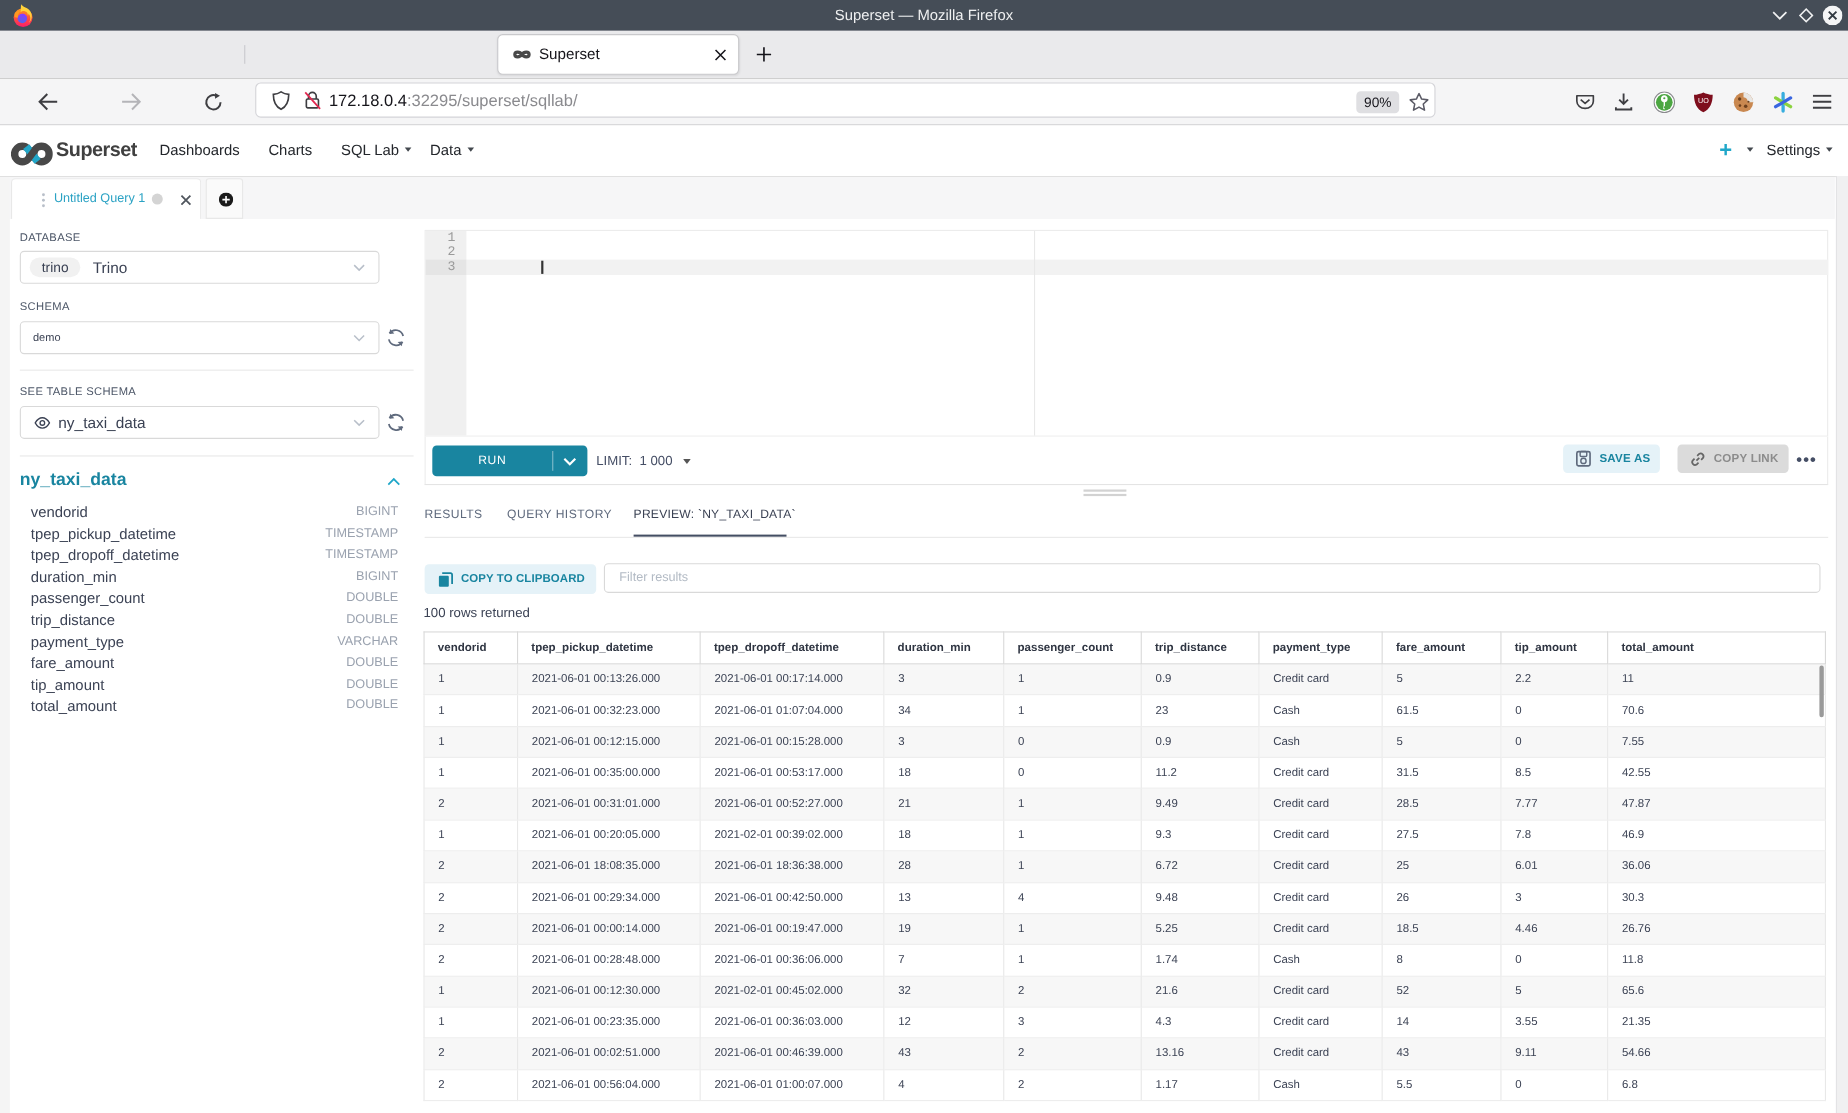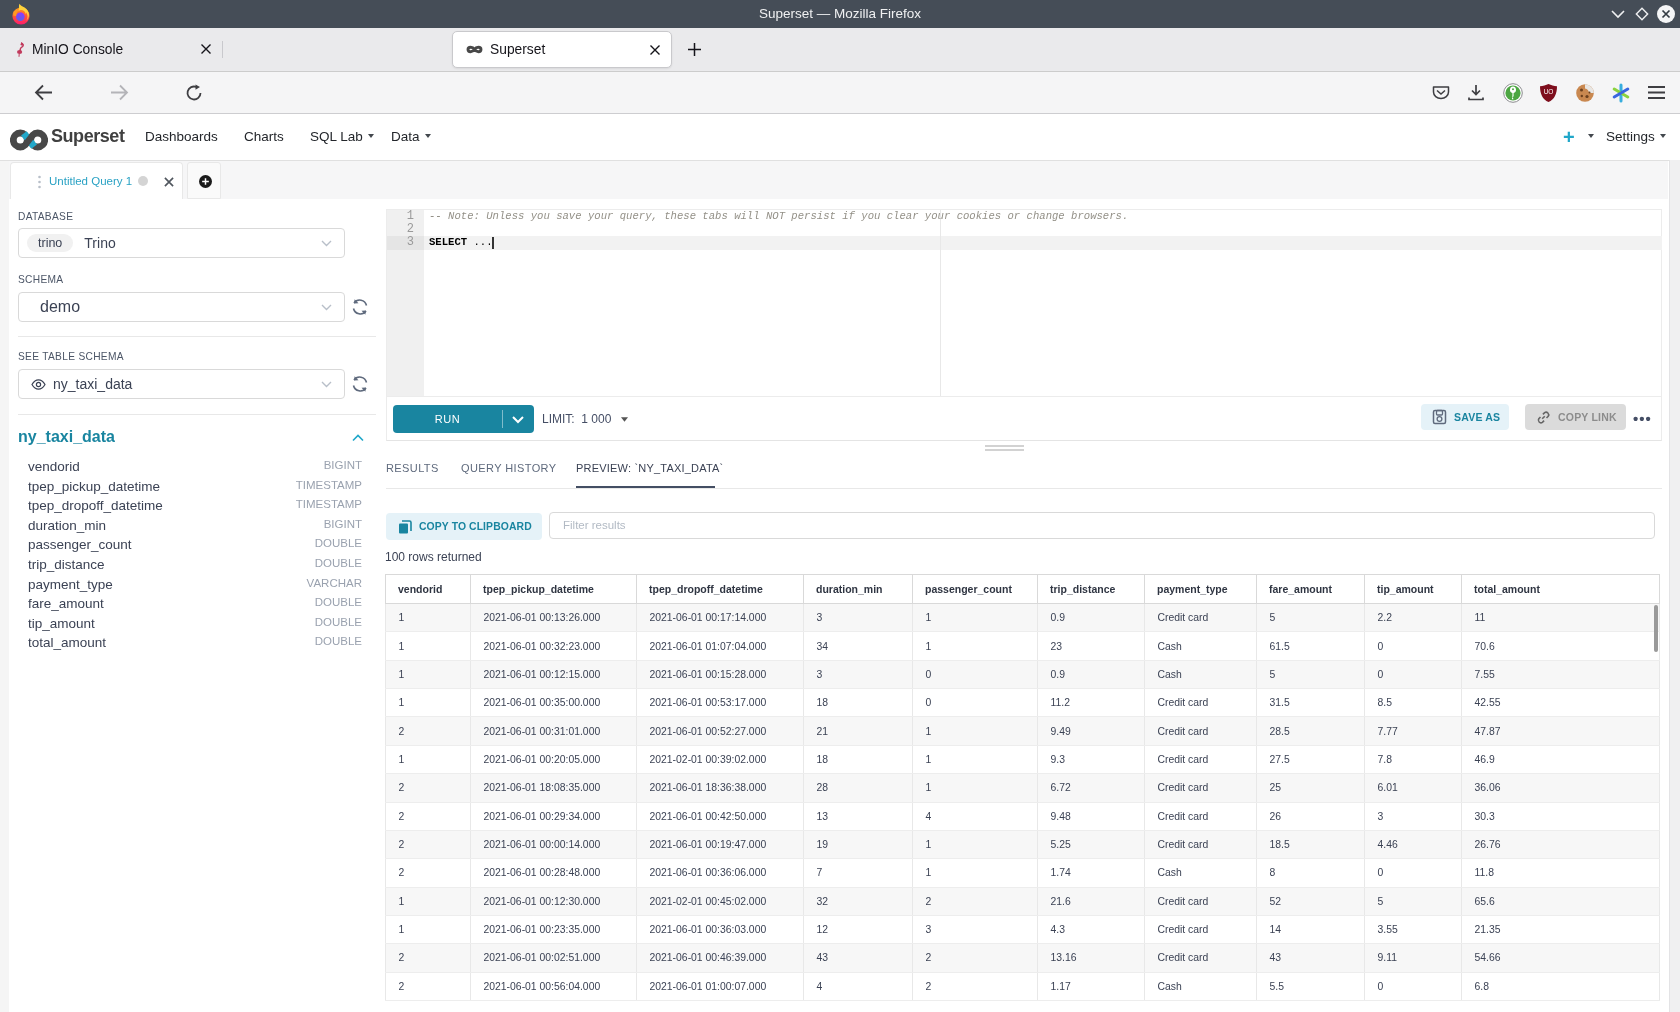--- a/index.html
+++ b/index.html
@@ -86,33 +86,20 @@
     </svg>
   <svg class="abs" style="left:1635px;top:7px" width="14" height="14" viewBox="0 0 14 14">
       <rect x="3" y="3" width="8" height="8" transform="rotate(45 7 7)" stroke="#eff0f1" stroke-width="1.4" fill="none"></rect>
     </svg>
   <svg class="abs" style="left:1657px;top:5px" width="18" height="18" viewBox="0 0 18 18">
       <circle cx="9" cy="9" r="9" fill="#f4f5f6"></circle>
       <path d="M5.5 5.5 L12.5 12.5 M12.5 5.5 L5.5 12.5" stroke="#333b43" stroke-width="1.7"></path>
     </svg>
 </div>
 <div class="abs" id="tabbar">
-  <div class="btab" style="left:0;width:218px;">
-    <svg style="margin-left:15px" width="10" height="15" viewBox="0 0 10 15">
-        <path d="M6.2 1.6 C8.4 1.6 8.8 3.8 7.4 4.7 C6.2 5.4 5.2 6 5.2 7.6 L5.2 9.5" stroke="#c13a5c" stroke-width="1.5" fill="none"></path>
-        <circle cx="6.9" cy="2.3" r="1.3" fill="#c13a5c"></circle>
-        <path d="M6.6 0.2 L6.9 1.6" stroke="#c13a5c" stroke-width="1"></path>
-        <ellipse cx="4.6" cy="10" rx="2.6" ry="2" fill="#c13a5c"></ellipse>
-        <path d="M4.2 12 L4 14.8" stroke="#c13a5c" stroke-width="1"></path>
-      </svg>
-    <span style="margin-left:7px">MinIO Console</span>
-    <svg style="position:absolute;left:200px;top:15px" width="12" height="12" viewBox="0 0 12 12">
-        <path d="M1.5 1.5 L10.5 10.5 M10.5 1.5 L1.5 10.5" stroke="#15141a" stroke-width="1.4"></path>
-      </svg>
-  </div>
   <div class="tabsep" style="left:222px"></div>
   <div class="btab" id="tab3" style="left:452px;width:220px;">
     <svg style="margin-left:13px" width="17" height="11" viewBox="0 0 38 24">
         <path d="M19 12 C15 18.5 4.5 18.5 4.5 12 C4.5 5.5 15 5.5 19 12 C23 18.5 33.5 18.5 33.5 12 C33.5 5.5 23 5.5 19 12" stroke="#484848" stroke-width="6.5" fill="none" stroke-linecap="round"></path>
       </svg>
     <span style="margin-left:7px">Superset</span>
     <svg style="position:absolute;left:196px;top:12px" width="12" height="12" viewBox="0 0 12 12">
         <path d="M1.5 1.5 L10.5 10.5 M10.5 1.5 L1.5 10.5" stroke="#15141a" stroke-width="1.4"></path>
       </svg>
   </div>
@@ -124,20 +111,35 @@
   <svg class="abs" style="left:34px;top:12px" width="19" height="17" viewBox="0 0 19 17">
       <path d="M9 1.5 L2 8.5 L9 15.5 M2.5 8.5 L18 8.5" stroke="#3e3e42" stroke-width="1.8" fill="none"></path>
     </svg>
   <svg class="abs" style="left:110px;top:12px" width="19" height="17" viewBox="0 0 19 17">
       <path d="M10 1.5 L17 8.5 L10 15.5 M1 8.5 L16.5 8.5" stroke="#b4b4b8" stroke-width="1.8" fill="none"></path>
     </svg>
   <svg class="abs" style="left:185px;top:12px" width="18" height="18" viewBox="0 0 18 18">
       <path d="M15.5 9 A6.5 6.5 0 1 1 11.5 3" stroke="#3e3e42" stroke-width="1.8" fill="none"></path>
       <path d="M10.5 0.5 L15 3 L10.5 5.8 Z" fill="#3e3e42"></path>
     </svg>
+  <div id="urlbar">
+    <svg style="margin-left:14px" width="17" height="19" viewBox="0 0 17 19">
+        <path d="M8.5 1.5 C10.5 2.8 13 3.6 15.5 3.8 C15.5 10 13.5 14.8 8.5 17.3 C3.5 14.8 1.5 10 1.5 3.8 C4 3.6 6.5 2.8 8.5 1.5 Z" stroke="#3e3e42" stroke-width="1.5" fill="none"></path>
+      </svg>
+    <svg style="margin-left:11px" width="19" height="19" viewBox="0 0 19 19">
+        <rect x="3.5" y="8" width="11" height="8" rx="1.2" stroke="#3e3e42" stroke-width="1.5" fill="none"></rect>
+        <path d="M5.5 8 L5.5 5.5 A3.5 3.5 0 0 1 12.5 5.5 L12.5 8" stroke="#3e3e42" stroke-width="1.5" fill="none"></path>
+        <path d="M2.5 2 L16 17" stroke="#e22850" stroke-width="1.6"></path>
+      </svg>
+    <div id="urltext" style="margin-left:5px"><b style="font-weight:normal;color:#15141a">172.18.0.4</b><span class="dim">:32295/superset/sqllab/</span></div>
+    <div id="zoomchip">90%</div>
+    <svg style="position:absolute;left:1048px;top:8px" width="18" height="17" viewBox="0 0 18 17">
+        <path d="M9 1 L11.4 6.1 L17 6.8 L12.9 10.6 L14 16.1 L9 13.4 L4 16.1 L5.1 10.6 L1 6.8 L6.6 6.1 Z" stroke="#5b5b66" stroke-width="1.4" fill="none" stroke-linejoin="round"></path>
+      </svg>
+  </div>
   <svg class="abs" style="left:1432px;top:12px" width="18" height="18" viewBox="0 0 18 18">
       <path d="M1.5 3 L16.5 3 L16.5 8 A7.5 6.5 0 0 1 1.5 8 Z" stroke="#3e3e42" stroke-width="1.5" fill="none" stroke-linejoin="round"></path>
       <path d="M5 6.5 L9 10 L13 6.5" stroke="#3e3e42" stroke-width="1.5" fill="none"></path>
     </svg>
   <svg class="abs" style="left:1467px;top:12px" width="18" height="18" viewBox="0 0 18 18">
       <path d="M9 1 L9 10 M5 6.5 L9 10.5 L13 6.5" stroke="#3e3e42" stroke-width="1.7" fill="none"></path>
       <path d="M2 13.5 L2 15.5 L16 15.5 L16 13.5" stroke="#3e3e42" stroke-width="1.7" fill="none"></path>
     </svg>
   <svg class="abs" style="left:1503px;top:11px" width="20" height="20" viewBox="0 0 20 20">
       <circle cx="10" cy="10" r="9.3" fill="#fff" stroke="#8a8a8e" stroke-width="1"></circle>
@@ -213,21 +215,21 @@
   <div class="abs label" style="left:18px;top:211px">DATABASE</div>
   <div class="selbox" style="top:228px">
     <span style="background:#f1f1f1;border-radius:9px;padding:2px 11px;margin-left:8px;font-size:12.5px;color:#3b4254">trino</span>
     <span style="margin-left:11px;font-size:14px;color:#3b4254">Trino</span>
     <svg style="position:absolute;right:12px;top:11px" width="11" height="7" viewBox="0 0 11 7">
         <path d="M1 1 L5.5 5.5 L10 1" stroke="#b8bfc9" stroke-width="1.4" fill="none"></path>
       </svg>
   </div>
   <div class="abs label" style="left:18px;top:274px">SCHEMA</div>
   <div class="selbox" style="top:292px">
-    <span style="margin-left:21px;font-size:16px;color:#3b4254">demo</span>
+    <span style="margin-left:11px;font-size:10px;color:#3b4254">demo</span>
     <svg style="position:absolute;right:12px;top:11px" width="11" height="7" viewBox="0 0 11 7">
         <path d="M1 1 L5.5 5.5 L10 1" stroke="#b8bfc9" stroke-width="1.4" fill="none"></path>
       </svg>
   </div>
   <svg class="abs" style="left:351px;top:298px" width="18" height="18" viewBox="0 0 18 18">
       <g stroke="#5f6a7d" stroke-width="1.6" fill="none">
         <path d="M15.5 7.5 A7 7 0 0 0 3 5"></path>
         <path d="M2.5 10.5 A7 7 0 0 0 15 13"></path>
       </g>
       <path d="M3.6 1.2 L3.2 5.6 L7.5 5.2 Z" fill="#5f6a7d"></path>
@@ -270,23 +272,20 @@
   <div class="colrow" style="top:632.4px"><span class="colname">total_amount</span><span class="coltype">DOUBLE</span></div>
 </div>
 <div class="abs" id="sidepanel"></div>
 <div class="abs" id="editor">
   <div id="activeline"></div>
   <div id="gutter">
       <div id="activegut"></div>
       <div style="position:relative">1<br>2<br>3</div>
     </div>
   <div id="printmargin"></div>
-  <div id="edlines"><span style="color:#939087;font-style:italic">-- Note: Unless you save your query, these tabs will NOT persist if you clear your cookies or change browsers.</span>
-<span> </span>
-<span><b style="color:#000">SELECT</b> <span style="color:#000">...</span></span></div>
   <div class="abs" style="left:105px;top:26.9px;width:1.5px;height:12.4px;background:#333"></div>
 </div>
 <div class="abs" id="edtoolbar">
   <div class="abs" id="runbtn">
     <div class="abs" style="left:0;top:0;width:109px;height:28px;text-align:center;line-height:28px;font-size:11px;letter-spacing:.6px">RUN</div>
     <div class="abs" style="left:109px;top:5px;width:1px;height:18px;background:rgba(255,255,255,.45)"></div>
     <svg class="abs" style="left:119px;top:11px" width="12" height="8" viewBox="0 0 12 8">
         <path d="M1 1 L6 6 L11 1" stroke="#fff" stroke-width="2" fill="none"></path>
       </svg>
   </div>

